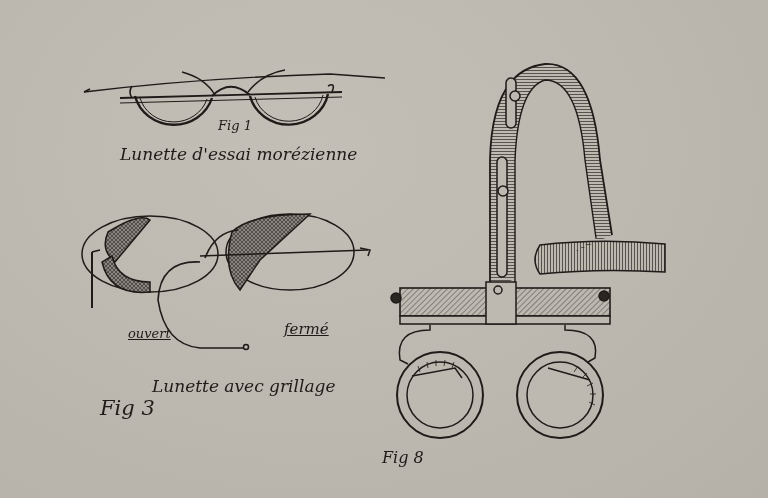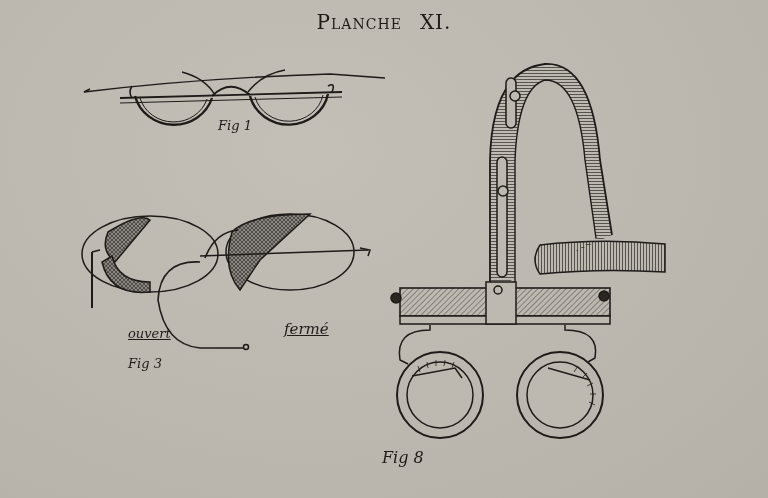--- a/index.html
+++ b/index.html
@@ -25,23 +25,20 @@
     font-family: "DejaVu Serif", serif; font-style: italic;
     white-space: nowrap;
   }
   svg.fig { position: absolute; left: 0; top: 0; }
 </style>
 </head>
 <body>
 
 <div class="page">
 
-  <div class="title">
-    <span>Planche</span><span class="num">XI.</span>
-  </div>
 
   <svg class="fig" width="768" height="498" viewBox="0 0 768 498">
     <defs>
       <pattern id="mesh" width="4" height="4" patternUnits="userSpaceOnUse">
         <rect width="4" height="4" fill="#8a8580"></rect>
         <path d="M0 0 L4 4 M4 0 L0 4" stroke="#2a2622" stroke-width="0.6"></path>
       </pattern>
       <pattern id="hatch" width="4" height="4" patternUnits="userSpaceOnUse" patternTransform="rotate(45)">
         <line x1="0" y1="0" x2="0" y2="4" stroke="#2a2622" stroke-width="0.8"></line>
       </pattern>
@@ -128,20 +125,22 @@
       <path d="M548 368 L590 380"></path>
 
       <g stroke-width="0.8">
         <path d="M420 372 L418 366 M428 368 L427 362 M436 366 L436 360 M444 366 L445 360 M452 368 L454 362"></path>
         <path d="M574 372 L578 366 M582 378 L587 373 M587 386 L593 383 M590 394 L596 394 M589 402 L595 405"></path>
       </g>
     </g>
   </svg>
 
   <div class="caption" style="left:218px; top:118px; font-size:13px;text-align:right;">Fig 1</div>
+  <div class="caption" style="left:120px; top:144px; font-size:17px;">Lunette d'essai morézienne</div>
 
   <div class="caption" style="left:128px; top:326px; font-size:13px;text-decoration:underline;">ouvert</div>
   <div class="caption" style="left:284px; top:320px; font-size:15px;text-decoration:underline;">fermé</div>
-  <div class="caption" style="left:100px; top:356px; font-size:13px;margin-left:28px;">Fig 3</div>
+  <div class="caption" style="left:100px; top:396px; font-size:21px;">Fig 3</div>
+  <div class="caption" style="left:152px; top:376px; font-size:17px;">Lunette avec grillage</div>
 
   <div class="caption" style="left:382px; top:448px; font-size:16px;">Fig 8</div>
 
 </div>
 
 </body></html>

